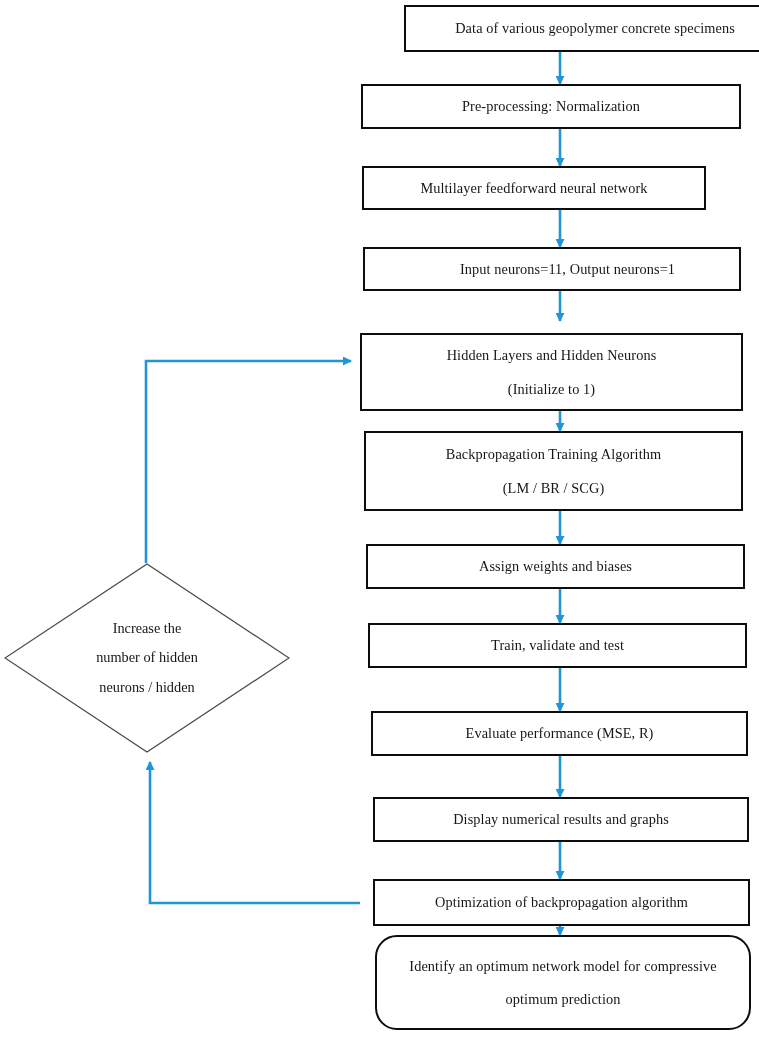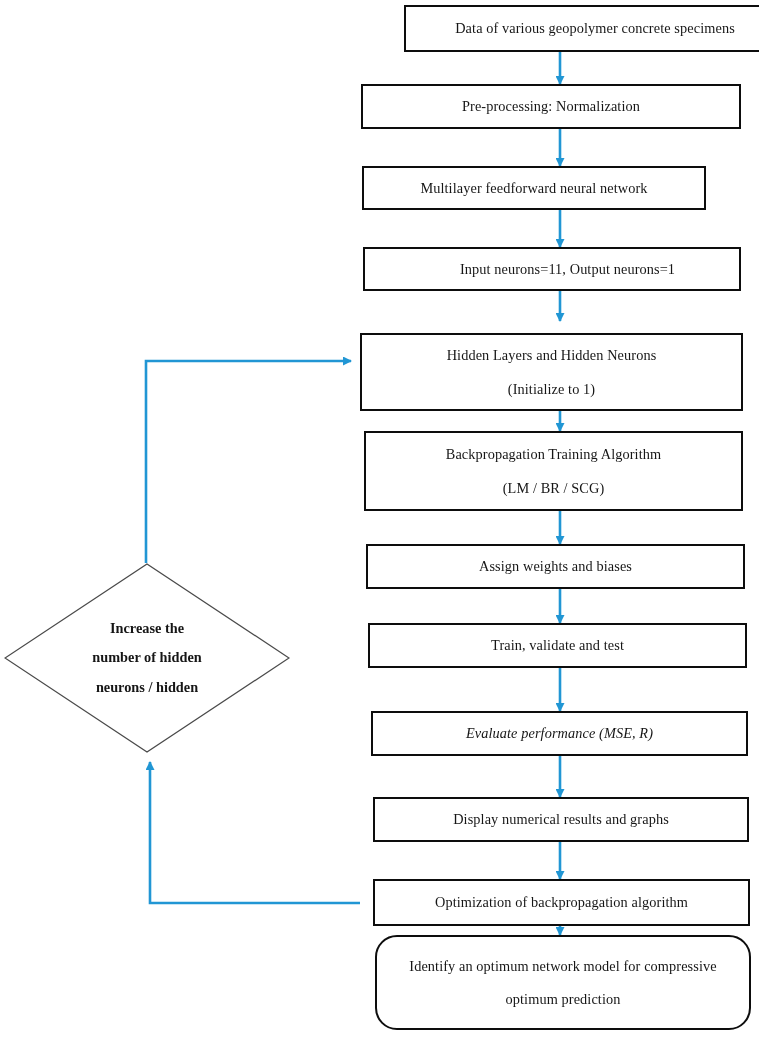--- a/index.html
+++ b/index.html
@@ -50,21 +50,20 @@
   }
   .node-box .line2 {
     margin-top: 17px;
   }
 
   .decision-wrap {
     position: absolute;
     display: flex;
     align-items: center;
     justify-content: center;
-    font-weight: bold;
   }
   .decision-shape {
     position: absolute;
     left: 0;
     top: 0;
   }
   .decision-text {
     position: relative;
     z-index: 2;
     text-align: center;
@@ -138,21 +137,21 @@
 
   <div class="node-box" style="left:364px; top:431px; width:379px; height:80px;">
     <span class="line1">Backpropagation Training Algorithm</span>
     <span class="line2">(LM / BR / SCG)</span>
   </div>
 
   <div class="node-box" style="left:368px; top:623px; width:379px; height:45px;">
     <span class="line1">Train, validate and test</span>
   </div>
 
-  <div class="node-box" style="left:371px; top:711px; width:377px; height:45px;font-style:italic;">
+  <div class="node-box" style="left:371px; top:711px; width:377px; height:45px;">
     <span class="line1">Evaluate performance (MSE, R)</span>
   </div>
 
   <div class="node-box" style="left:373px; top:797px; width:376px; height:45px;">
     <span class="line1">Display numerical results and graphs</span>
   </div>
 
   <div class="node-box" style="left:373px; top:879px; width:377px; height:47px;">
     <span class="line1">Optimization of backpropagation algorithm</span>
   </div>

